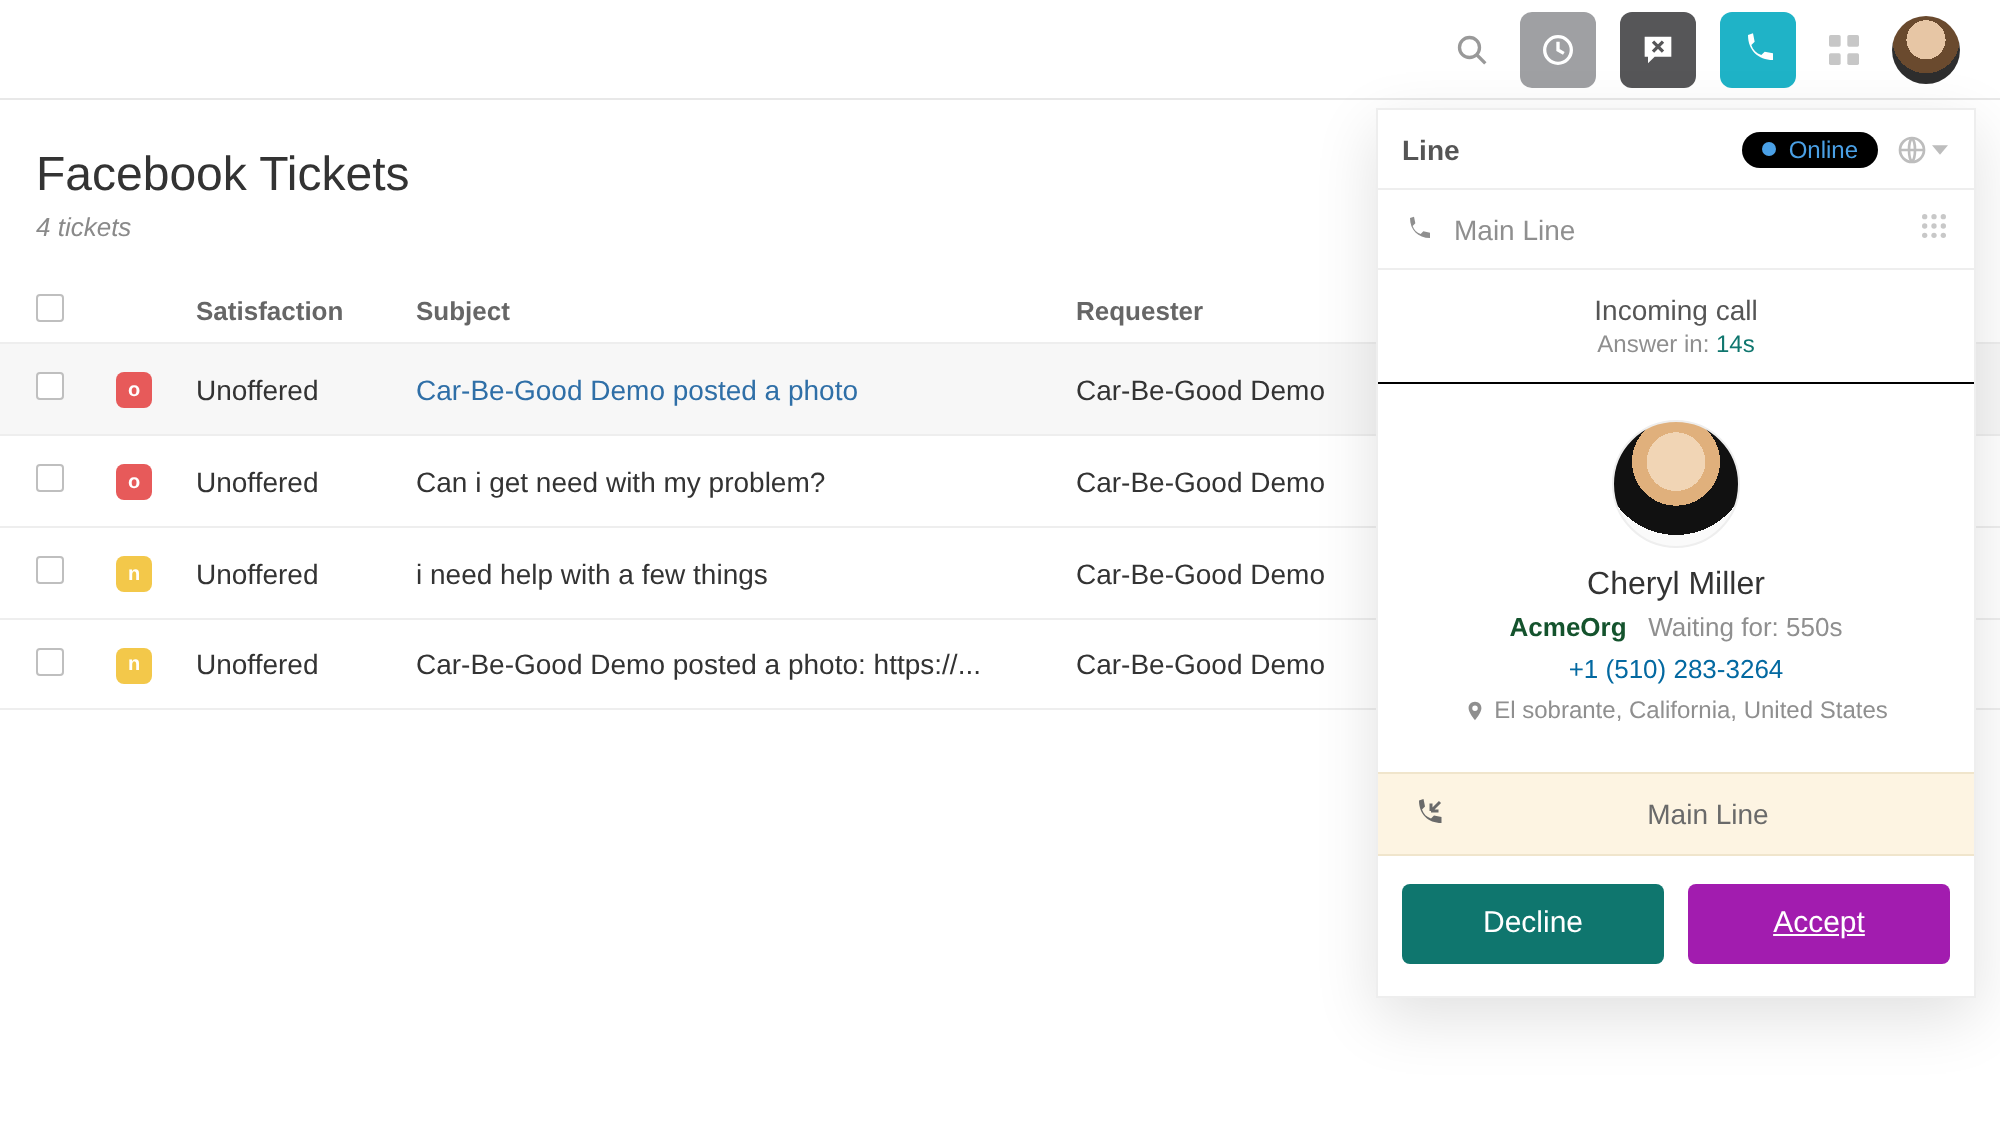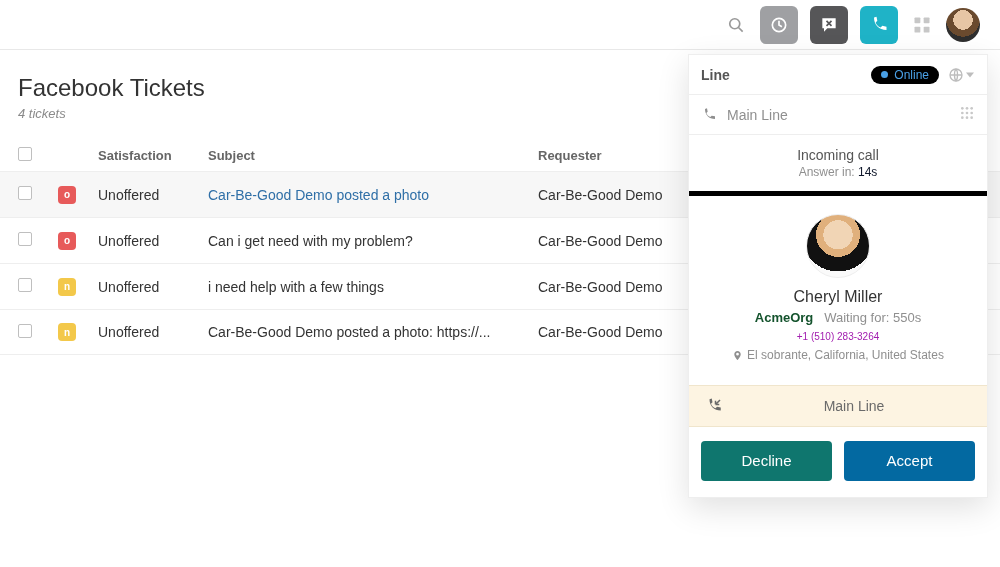--- a/index.html
+++ b/index.html
@@ -43,37 +43,37 @@
   .status-pill { display: flex; align-items: center; gap: 6px; font-size: 12px; color: #4aa0e6; background: #000000; padding: 2px 10px; border-radius: 12px; }
   .dot { width: 7px; height: 7px; background: #4aa0e6; border-radius: 50%; }
   .globe-dd { width: 28px; height: 20px; color: #bdbdbd; display: flex; align-items: center; justify-content: center; gap: 2px; }
 
   .line-row { height: 40px; border-bottom: 1px solid #eee; display: flex; align-items: center; padding: 0 12px; gap: 10px; color: #8f8f8f; font-size: 14px; }
   .line-row .grid-icon { margin-left: auto; color: #c8c8c8; }
 
   .incoming { text-align: center; padding: 12px 0 6px; }
   .incoming .t1 { font-size: 14px; color: #555; }
   .incoming .t2 { font-size: 12px; color: #8f8f8f; margin-top: 2px; }
-  .incoming .t2 .countdown { color: #0f172a; }
-
-  .caller { text-align: center; padding: 14px 12px 20px; border-top: 5px solid #000000; margin-top: 6px; }
+  .incoming .t2 .countdown { color: #0f766e; }
+
+  .caller { text-align: center; padding: 14px 12px 20px; border-top: 1px solid #000000; margin-top: 6px; }
   .caller .avatar { width: 64px; height: 64px; border-radius: 50%; margin: 4px auto 10px; border: 1px solid #eee; background: radial-gradient(circle at 50% 32%, #f1d5b5 0 28%, #e0b07c 28% 42%, #111 42% 70%, #fafafa 70% 100%); }
   .caller .name { font-size: 16px; color: #333; margin-bottom: 4px; }
   .caller .org-wait { font-size: 13px; color: #8f8f8f; }
   .caller .org-wait .org { color: #14532d; font-weight: 600; }
-  .caller .phone { font-size: 10px; color: #a21caf; margin-top: 6px; }
+  .caller .phone { font-size: 13px; color: #0369a1; margin-top: 6px; }
   .caller .loc { font-size: 12px; color: #8f8f8f; margin-top: 6px; display: inline-flex; align-items: center; gap: 4px; }
 
   .line-banner { background: #fdf4e2; height: 42px; display: flex; align-items: center; padding: 0 16px; gap: 14px; color: #6a6a6a; font-size: 14px; border-top: 1px solid #f0e5cc; border-bottom: 1px solid #f0e5cc; }
   .line-banner span.label { flex: 1; text-align: center; }
 
   .actions { display: flex; gap: 12px; padding: 14px 12px 16px; }
   .btn { flex: 1; height: 40px; border: none; border-radius: 4px; font-size: 15px; color: #fff; cursor: pointer; }
   .btn-decline { background: #0f766e; }
-  .btn-accept  { background: #0369a1; }
+  .btn-accept  { background: #a21caf; text-decoration: underline; }
 
   
   svg.i16 { width: 16px; height: 16px; }
   svg.i18 { width: 18px; height: 18px; }
   svg.i20 { width: 20px; height: 20px; }
 </style>
 </head>
 <body>
 
 <div class="topbar">

